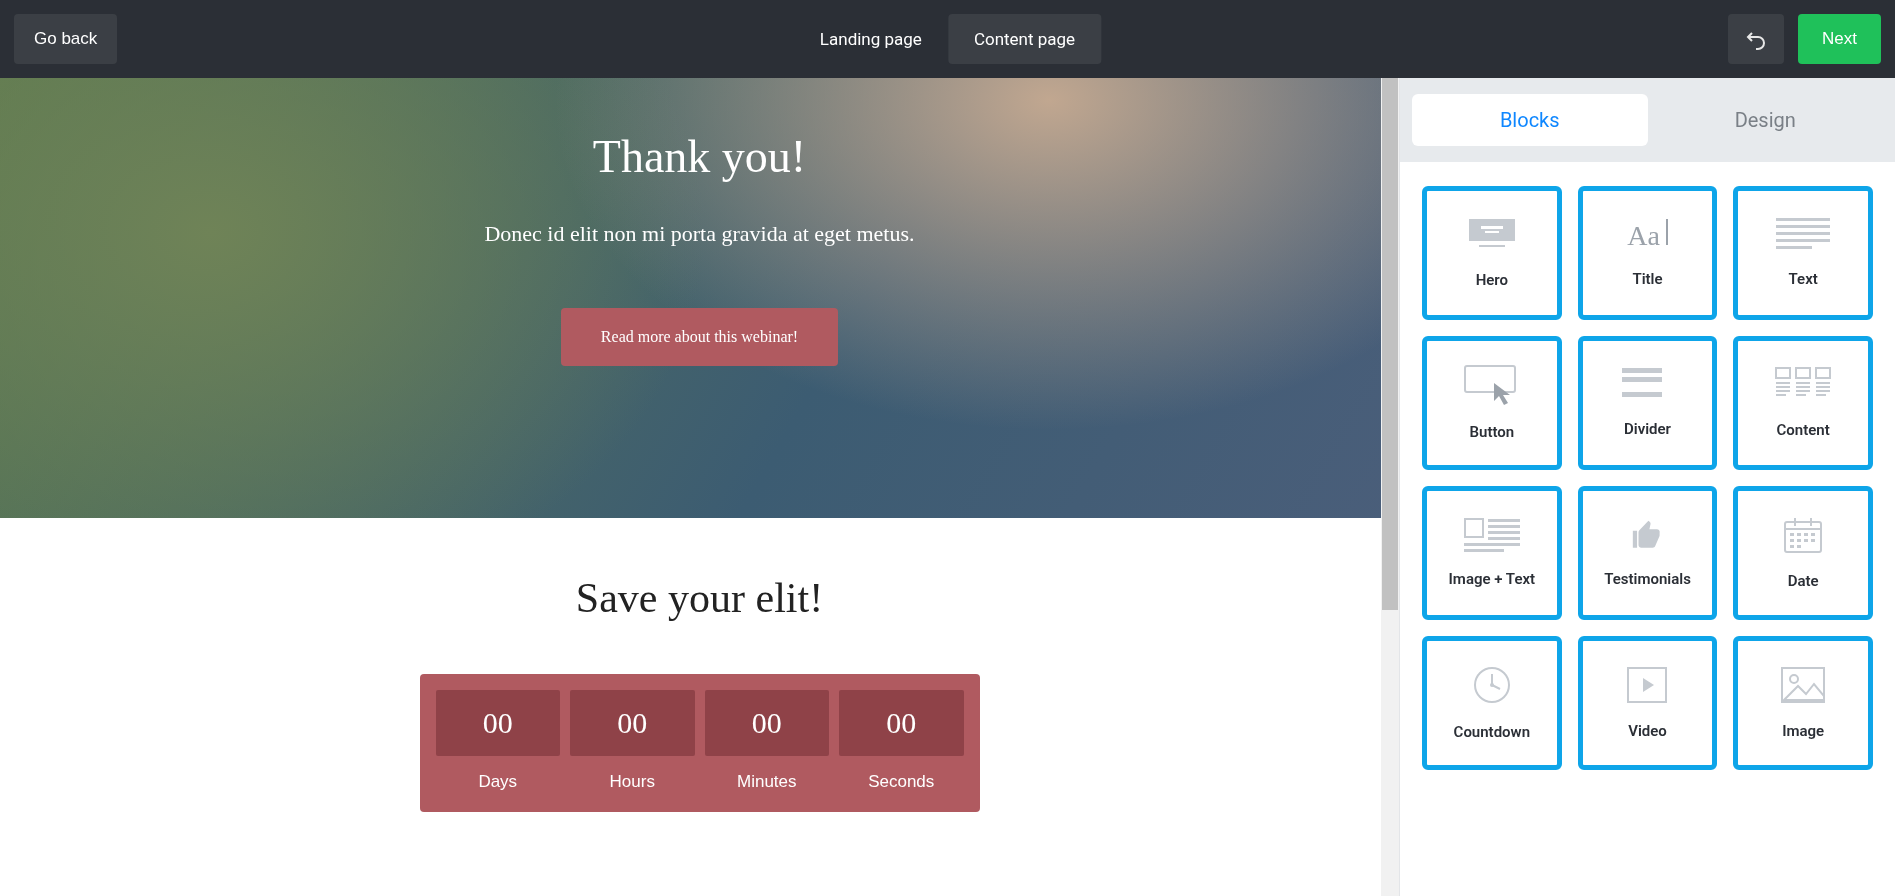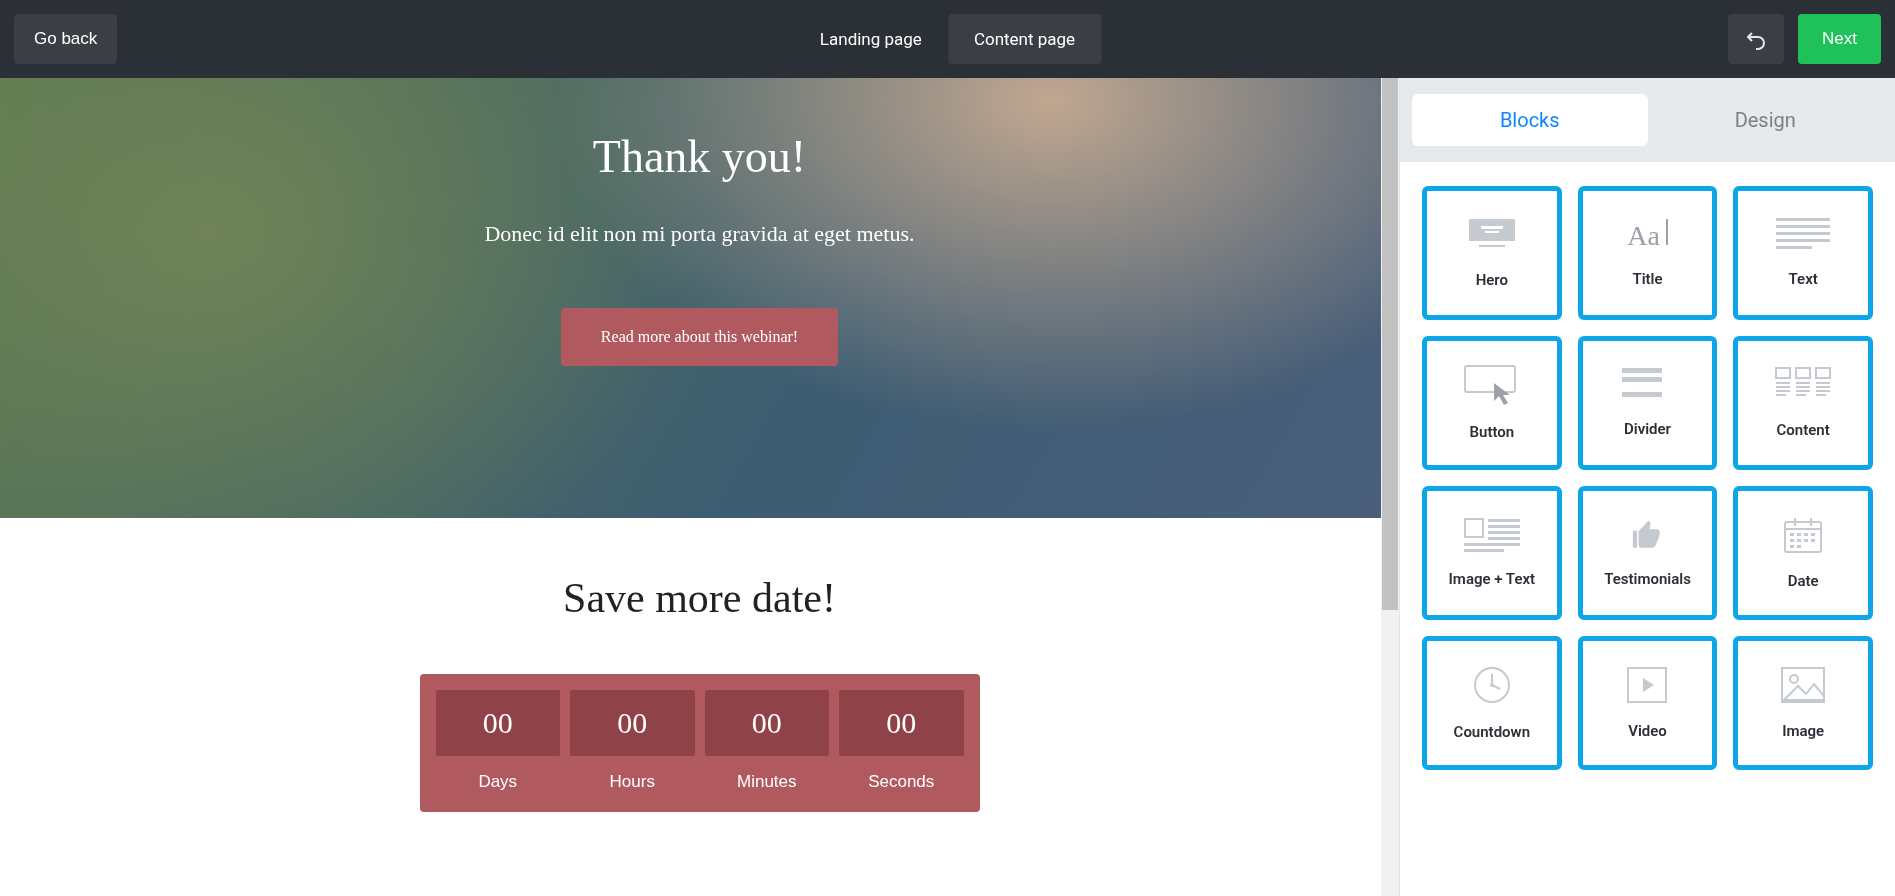--- a/index.html
+++ b/index.html
@@ -80,21 +80,21 @@
 <div class="workspace">
 
   <div class="canvas-wrap">
     <section class="hero-section">
       <h1>Thank you!</h1>
       <p>Donec id elit non mi porta gravida at eget metus.</p>
       <button class="cta">Read more about this webinar!</button>
     </section>
 
     <section class="savedate">
-      <h2>Save more date!</h2>
+      <h2>Save your elit!</h2>
       <div class="countdown">
         <div class="cd-cell">
           <div class="cd-num">00</div>
           <div class="cd-lbl">Days</div>
         </div>
         <div class="cd-cell">
           <div class="cd-num">00</div>
           <div class="cd-lbl">Hours</div>
         </div>
         <div class="cd-cell">

